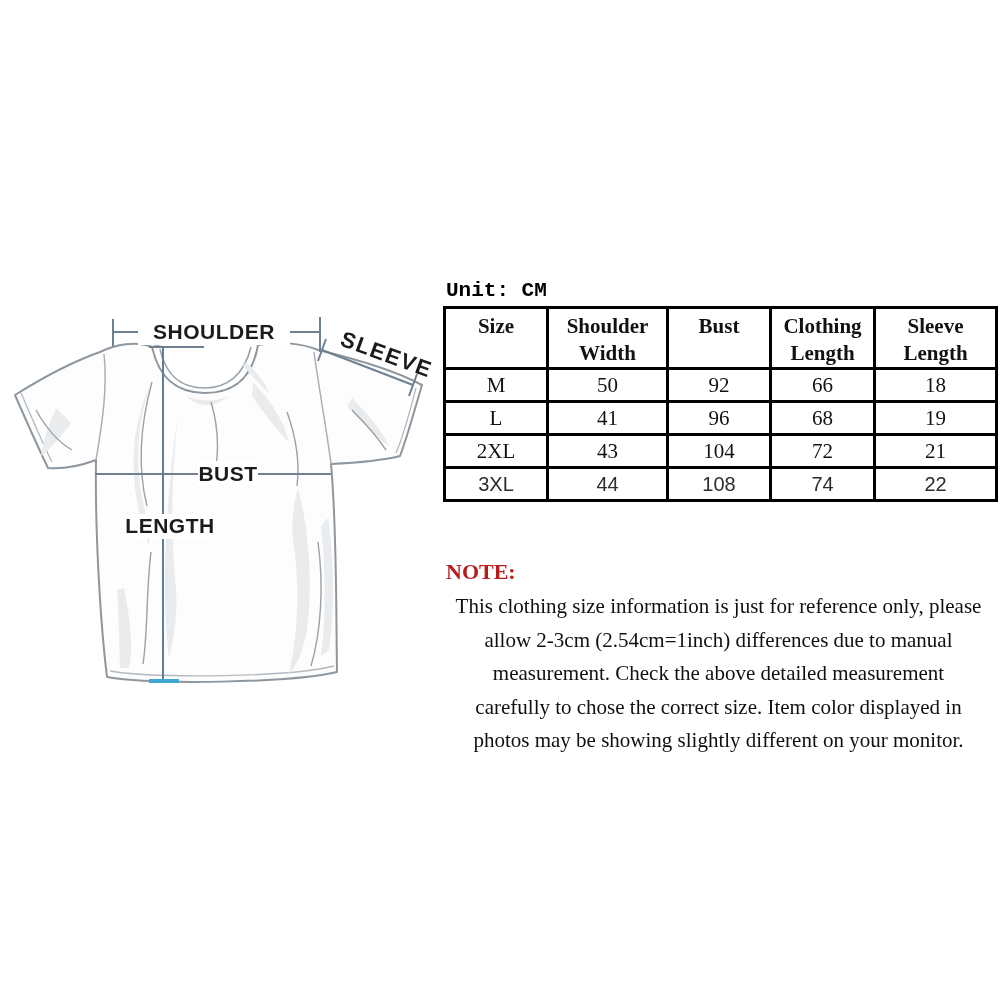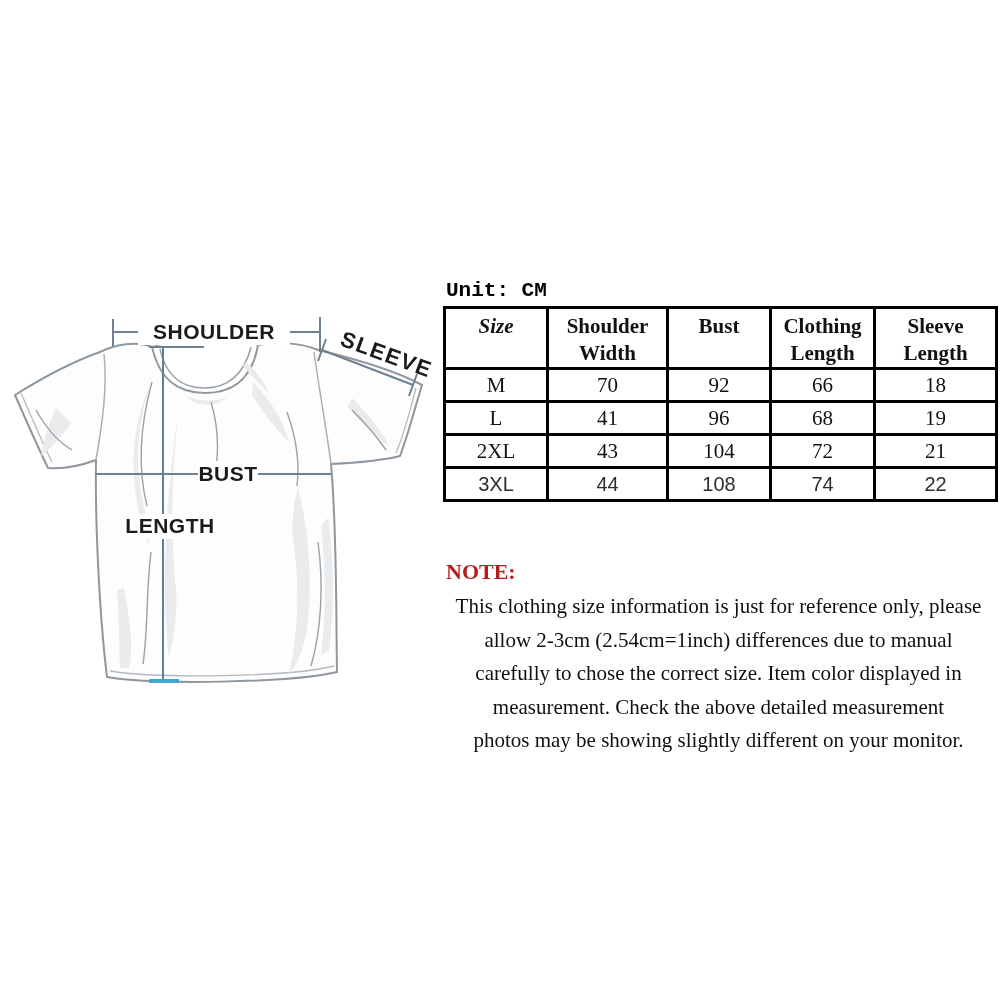--- a/index.html
+++ b/index.html
@@ -26,21 +26,21 @@
     border:3px solid #000; text-align:center; padding:0; overflow:hidden;
   }
   .size-table th {
     font-size:21px; font-weight:bold; vertical-align:top;
     padding-top:4px; height:53px; line-height:27px;
   }
   .size-table td { font-size:21px; height:30px; vertical-align:middle; }
   .size-table tr.sans-row td {
     font-family:"Liberation Sans", sans-serif; font-size:20px; color:#2d2d2d;border-radius:15px;
   }
-  .col-size  { width:100px;font-style:italic; }
+  .col-size  { width:100px; }
   .col-shoulder { width:117px; }
   .col-bust  { width:100px; }
   .col-clen  { width:101px; }
   .col-slen  { width:119px; }
 
   
   .note { position:absolute; left:446px; top:559px; width:545px; }
   .note-title {
     font-family:"Liberation Serif", serif; font-weight:bold; font-size:22px;
     color:#b91c1c; margin:0 0 5px 0;
@@ -148,21 +148,21 @@
         <th class="col-size">Size</th>
         <th class="col-shoulder">Shoulder Width</th>
         <th class="col-bust">Bust</th>
         <th class="col-clen">Clothing Length</th>
         <th class="col-slen">Sleeve Length</th>
       </tr>
     </thead>
     <tbody>
       <tr>
         <td>M</td>
-        <td>70</td>
+        <td>50</td>
         <td>92</td>
         <td>66</td>
         <td>18</td>
       </tr>
       <tr>
         <td>L</td>
         <td>41</td>
         <td>96</td>
         <td>68</td>
         <td>19</td>
@@ -181,18 +181,18 @@
         <td>74</td>
         <td>22</td>
       </tr>
     </tbody>
   </table>
 
   <div class="note">
     <div class="note-title">NOTE:</div>
     <div class="note-line">This clothing size information is just for reference only, please</div>
     <div class="note-line">allow 2-3cm (2.54cm=1inch) differences due to manual</div>
+    <div class="note-line">measurement. Check the above detailed measurement</div>
     <div class="note-line">carefully to chose the correct size. Item color displayed in</div>
-    <div class="note-line">measurement. Check the above detailed measurement</div>
     <div class="note-line">photos may be showing slightly different on your monitor.</div>
   </div>
 
 </div>
 
 </body></html>

